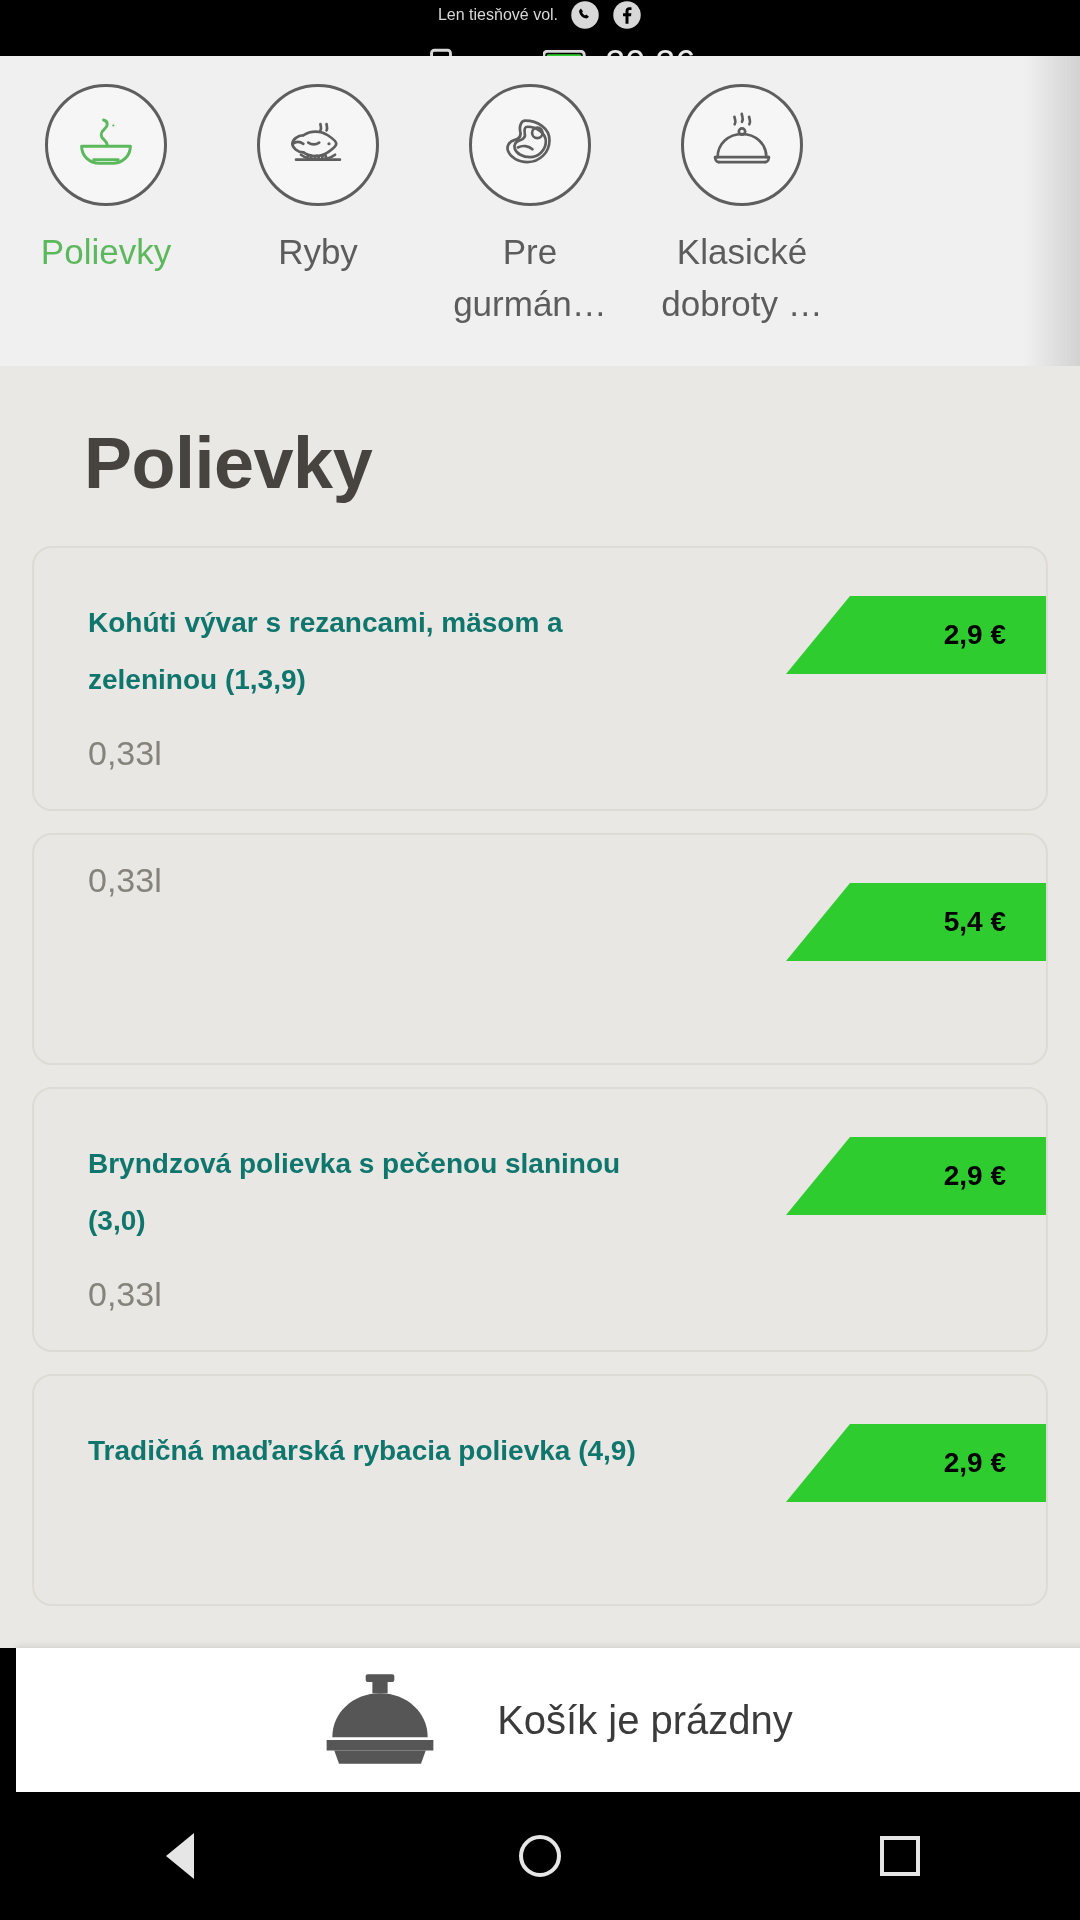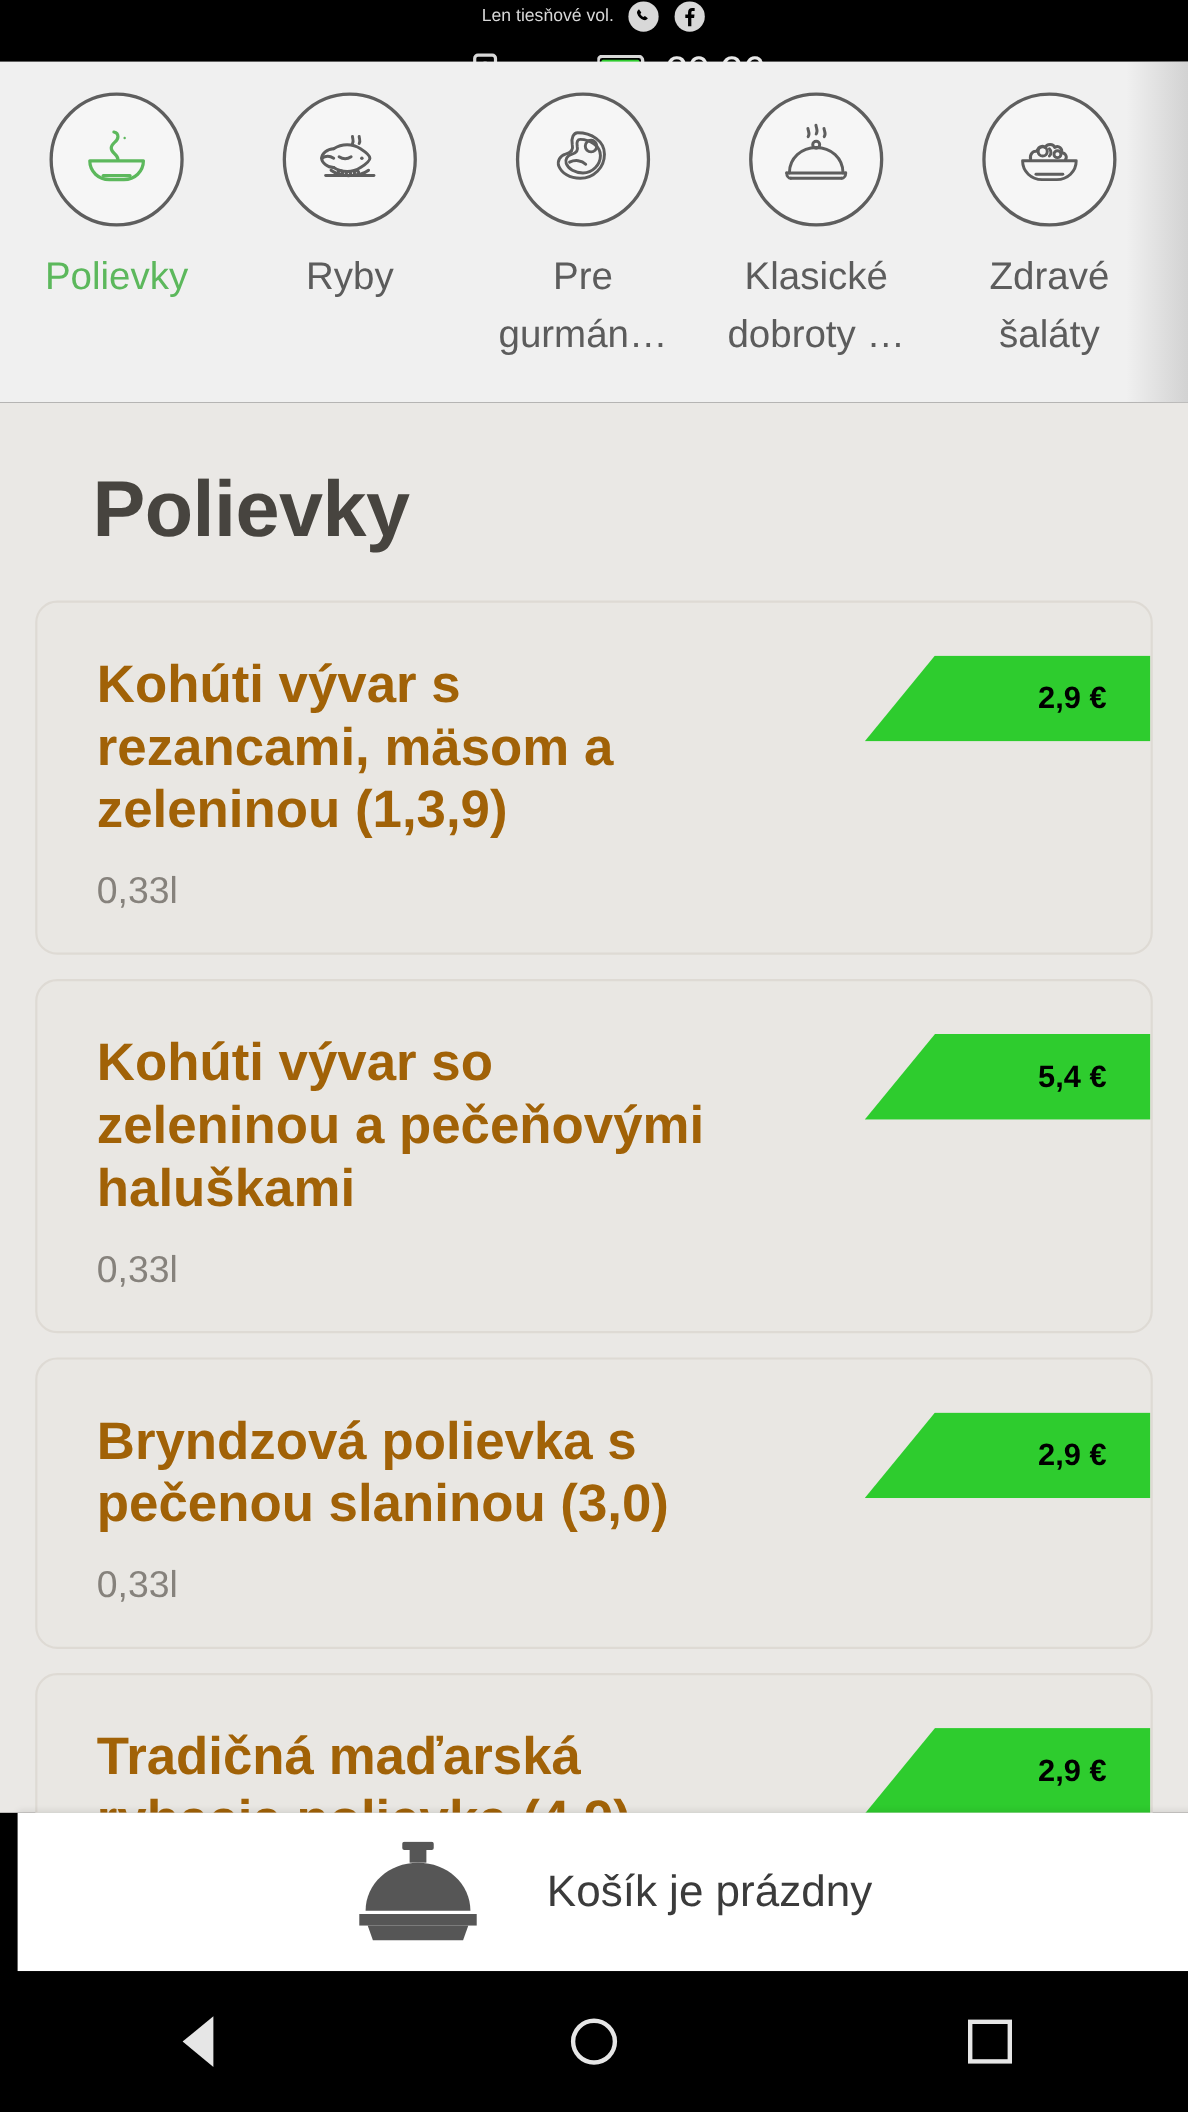--- a/index.html
+++ b/index.html
@@ -133,23 +133,23 @@
     position: relative;
     margin: 0 32px 22px 32px;
     background: #e9e7e3;
     border: 2px solid #dedad4;
     border-radius: 20px;
     min-height: 232px;
     box-sizing: border-box;
     overflow: hidden;
   }
   .card-name {
-    font-size: 48px;
+    font-size: 28px;
     font-weight: bold;
-    color: #a16207;
+    color: #0f766e;
     line-height: 57px;
     padding: 46px 0 0 54px;
     width: 640px;
     box-sizing: border-box;
   }
   .card-sub {
     font-size: 34px;
     color: #86827c;
     padding: 26px 1px 36px 54px;
   }
@@ -339,53 +339,37 @@
             <circle cx="32" cy="21" r="2.6"></circle>
             <path d="M26 15c1.6-2.2 0-4-.2-6.2"></path>
             <path d="M32 13c1.6-2.4 0-4.3-.2-6.6"></path>
             <path d="M38 15c1.6-2.2 0-4-.2-6.2"></path>
           </svg>
         </span>
       </div>
       <div class="tab-label">Klasické dobroty …</div>
     </div>
 
-    <div class="tab">
-      <div class="tab-circle">
-        <span>
-          <svg class="icon-svg" width="78" height="78" viewBox="0 0 64 64" fill="none" stroke="#5e5e5e" stroke-width="2.2" stroke-linecap="round" stroke-linejoin="round">
-            <path d="M12 33h40c0 8-6.5 14-14.5 14h-11C18.5 47 12 41 12 33z"></path>
-            <path d="M22 43h20"></path>
-            <path d="M18 32c-1-4 2-7 5-6 0-3 4-5 6-3 1-3 6-3 7 0 3-2 6 1 5 4 3 0 4.5 3 3 5"></path>
-            <circle cx="27" cy="26" r="3.4"></circle>
-            <circle cx="38" cy="28" r="2.6"></circle>
-            <path d="M32 24c1.5 1.5 1.5 4 0 5.4"></path>
-          </svg>
-        </span>
-      </div>
-      <div class="tab-label">Zdravé šaláty</div>
-    </div>
 
   </div>
   <div class="tab-fade"></div>
 </div>
 
 <div class="content">
   <div class="page-title">Polievky</div>
 
   <div class="card-list">
 
     <div class="card">
       <div class="card-name">Kohúti vývar s rezancami, mäsom a zeleninou (1,3,9)</div>
       <div class="card-sub">0,33l</div>
       <div class="price-ribbon">2,9 €</div>
     </div>
 
     <div class="card">
-      <div class="card-name">Kohúti vývar so zeleninou a pečeňovými haluškami</div>
       <div class="card-sub">0,33l</div>
       <div class="price-ribbon">5,4 €</div>
     </div>
 
     <div class="card">
       <div class="card-name">Bryndzová polievka s pečenou slaninou (3,0)</div>
       <div class="card-sub">0,33l</div>
       <div class="price-ribbon">2,9 €</div>
     </div>
 

